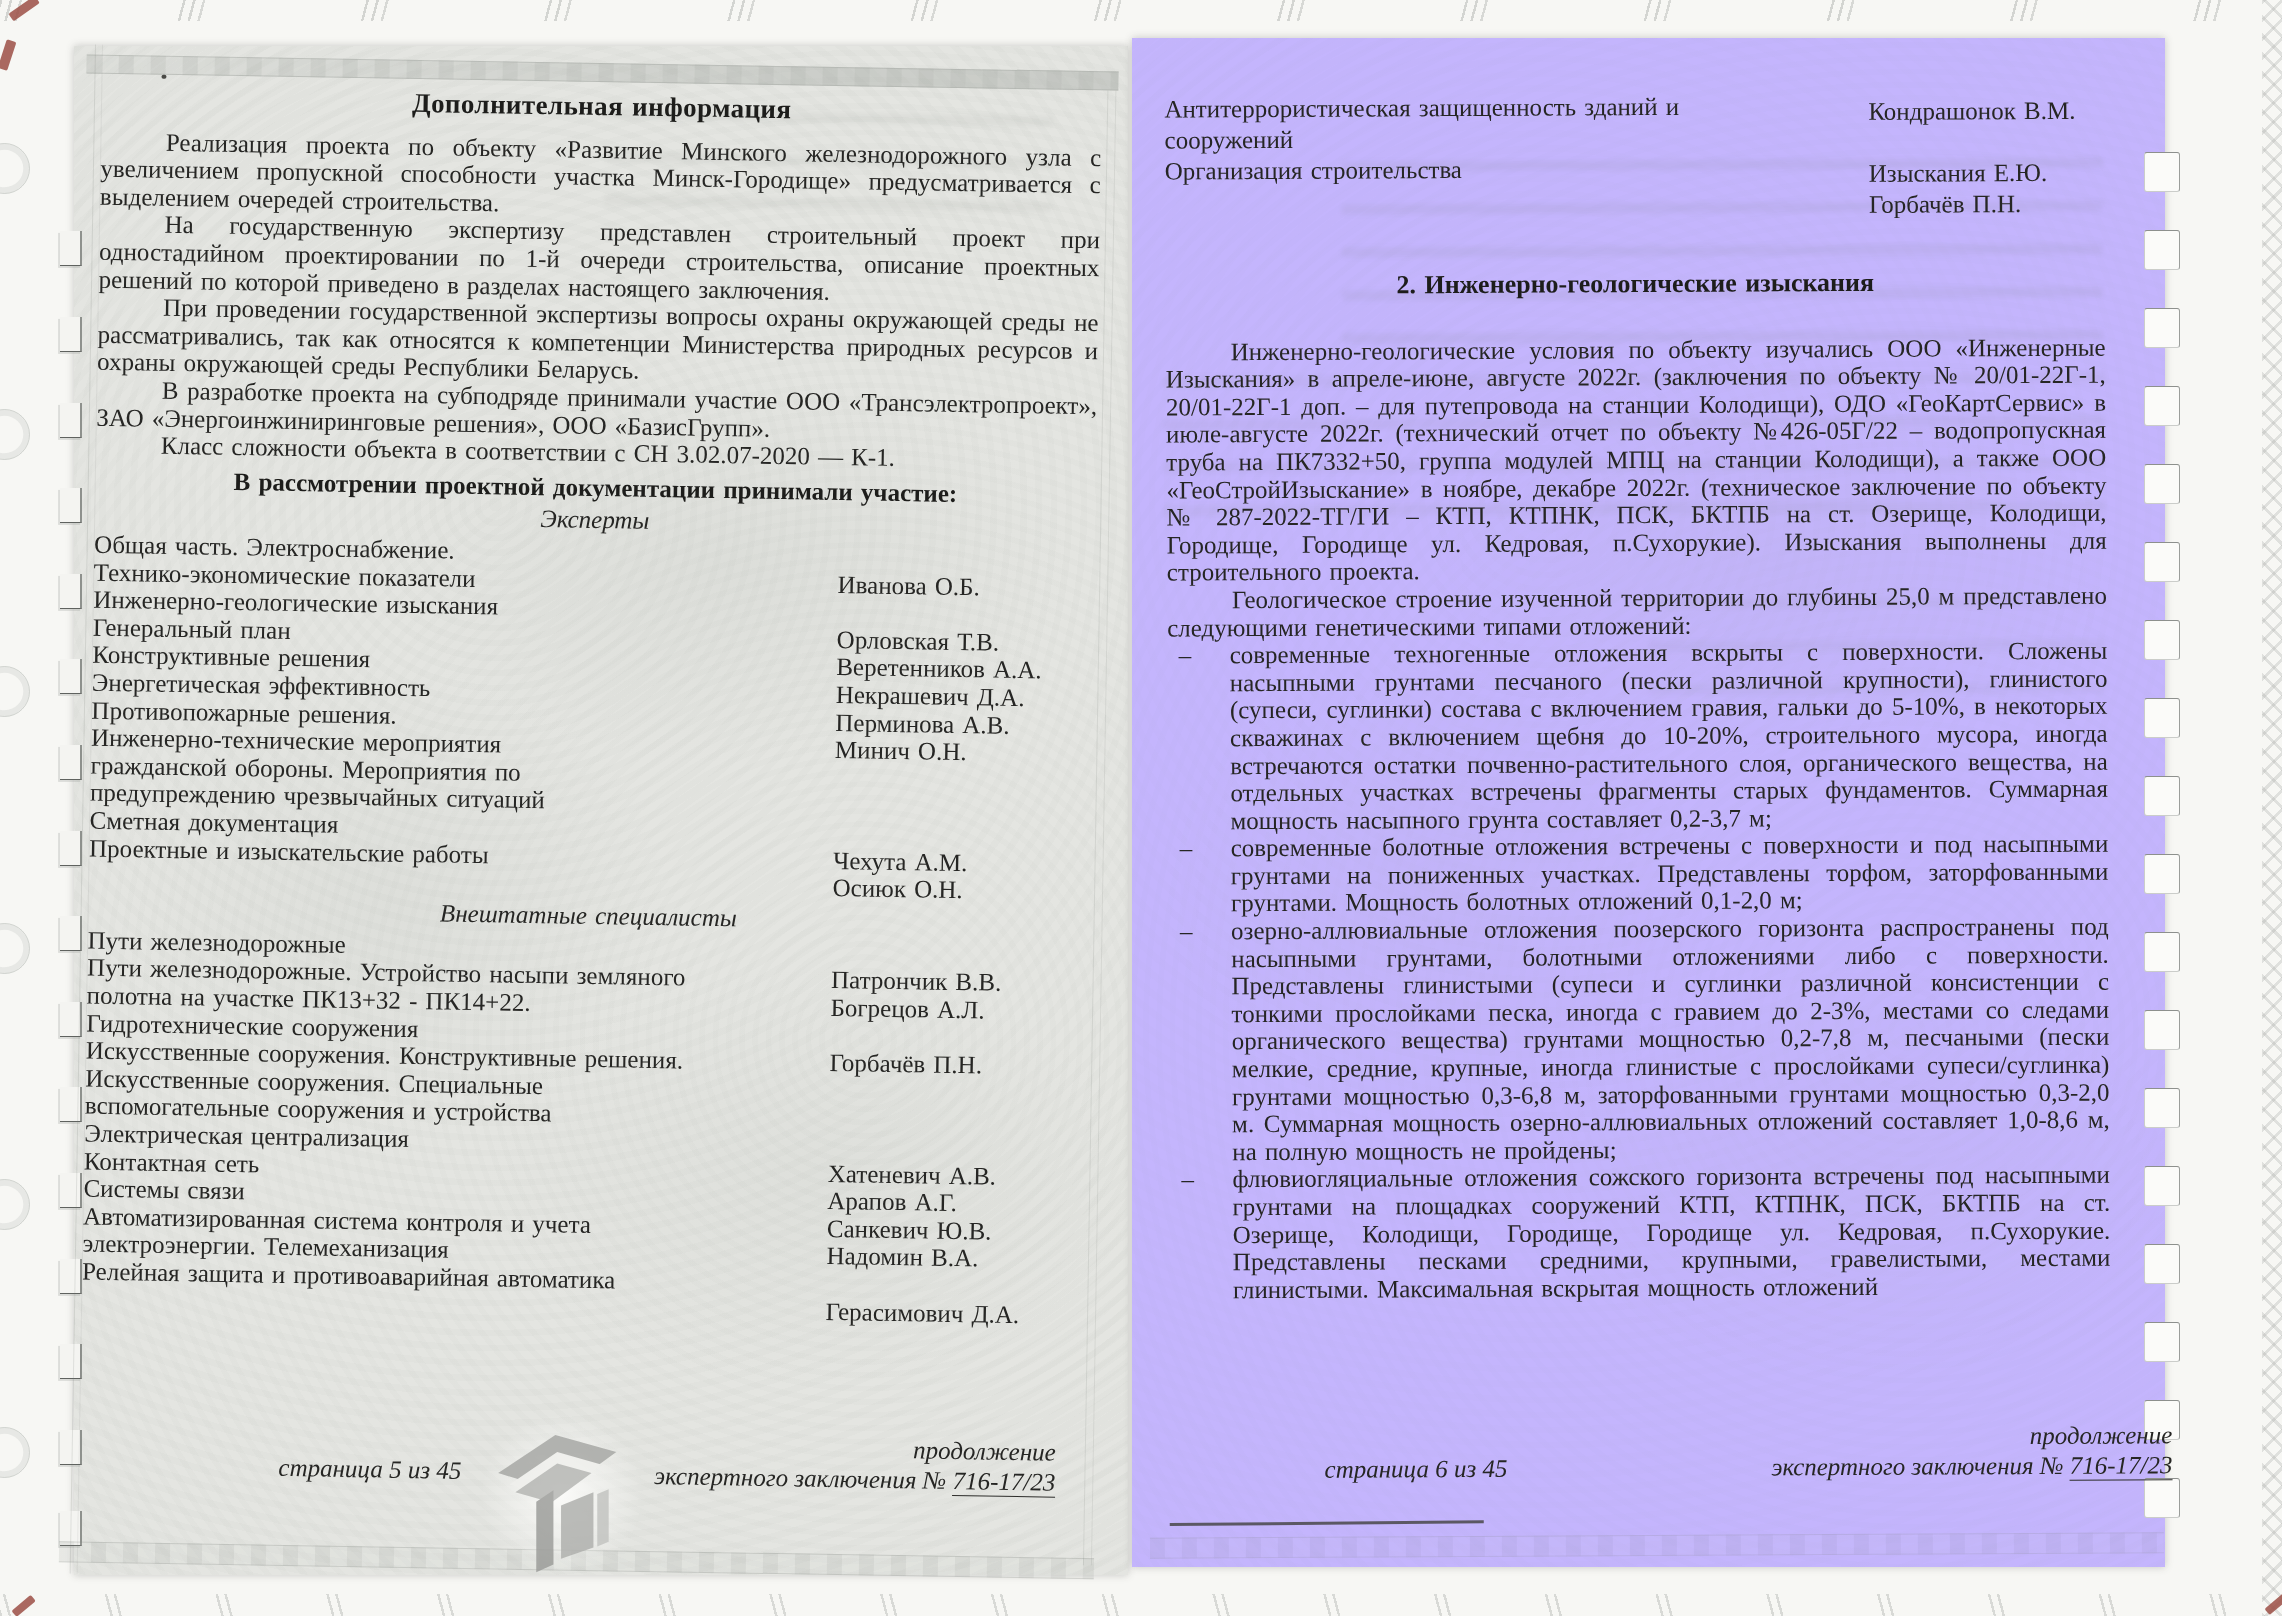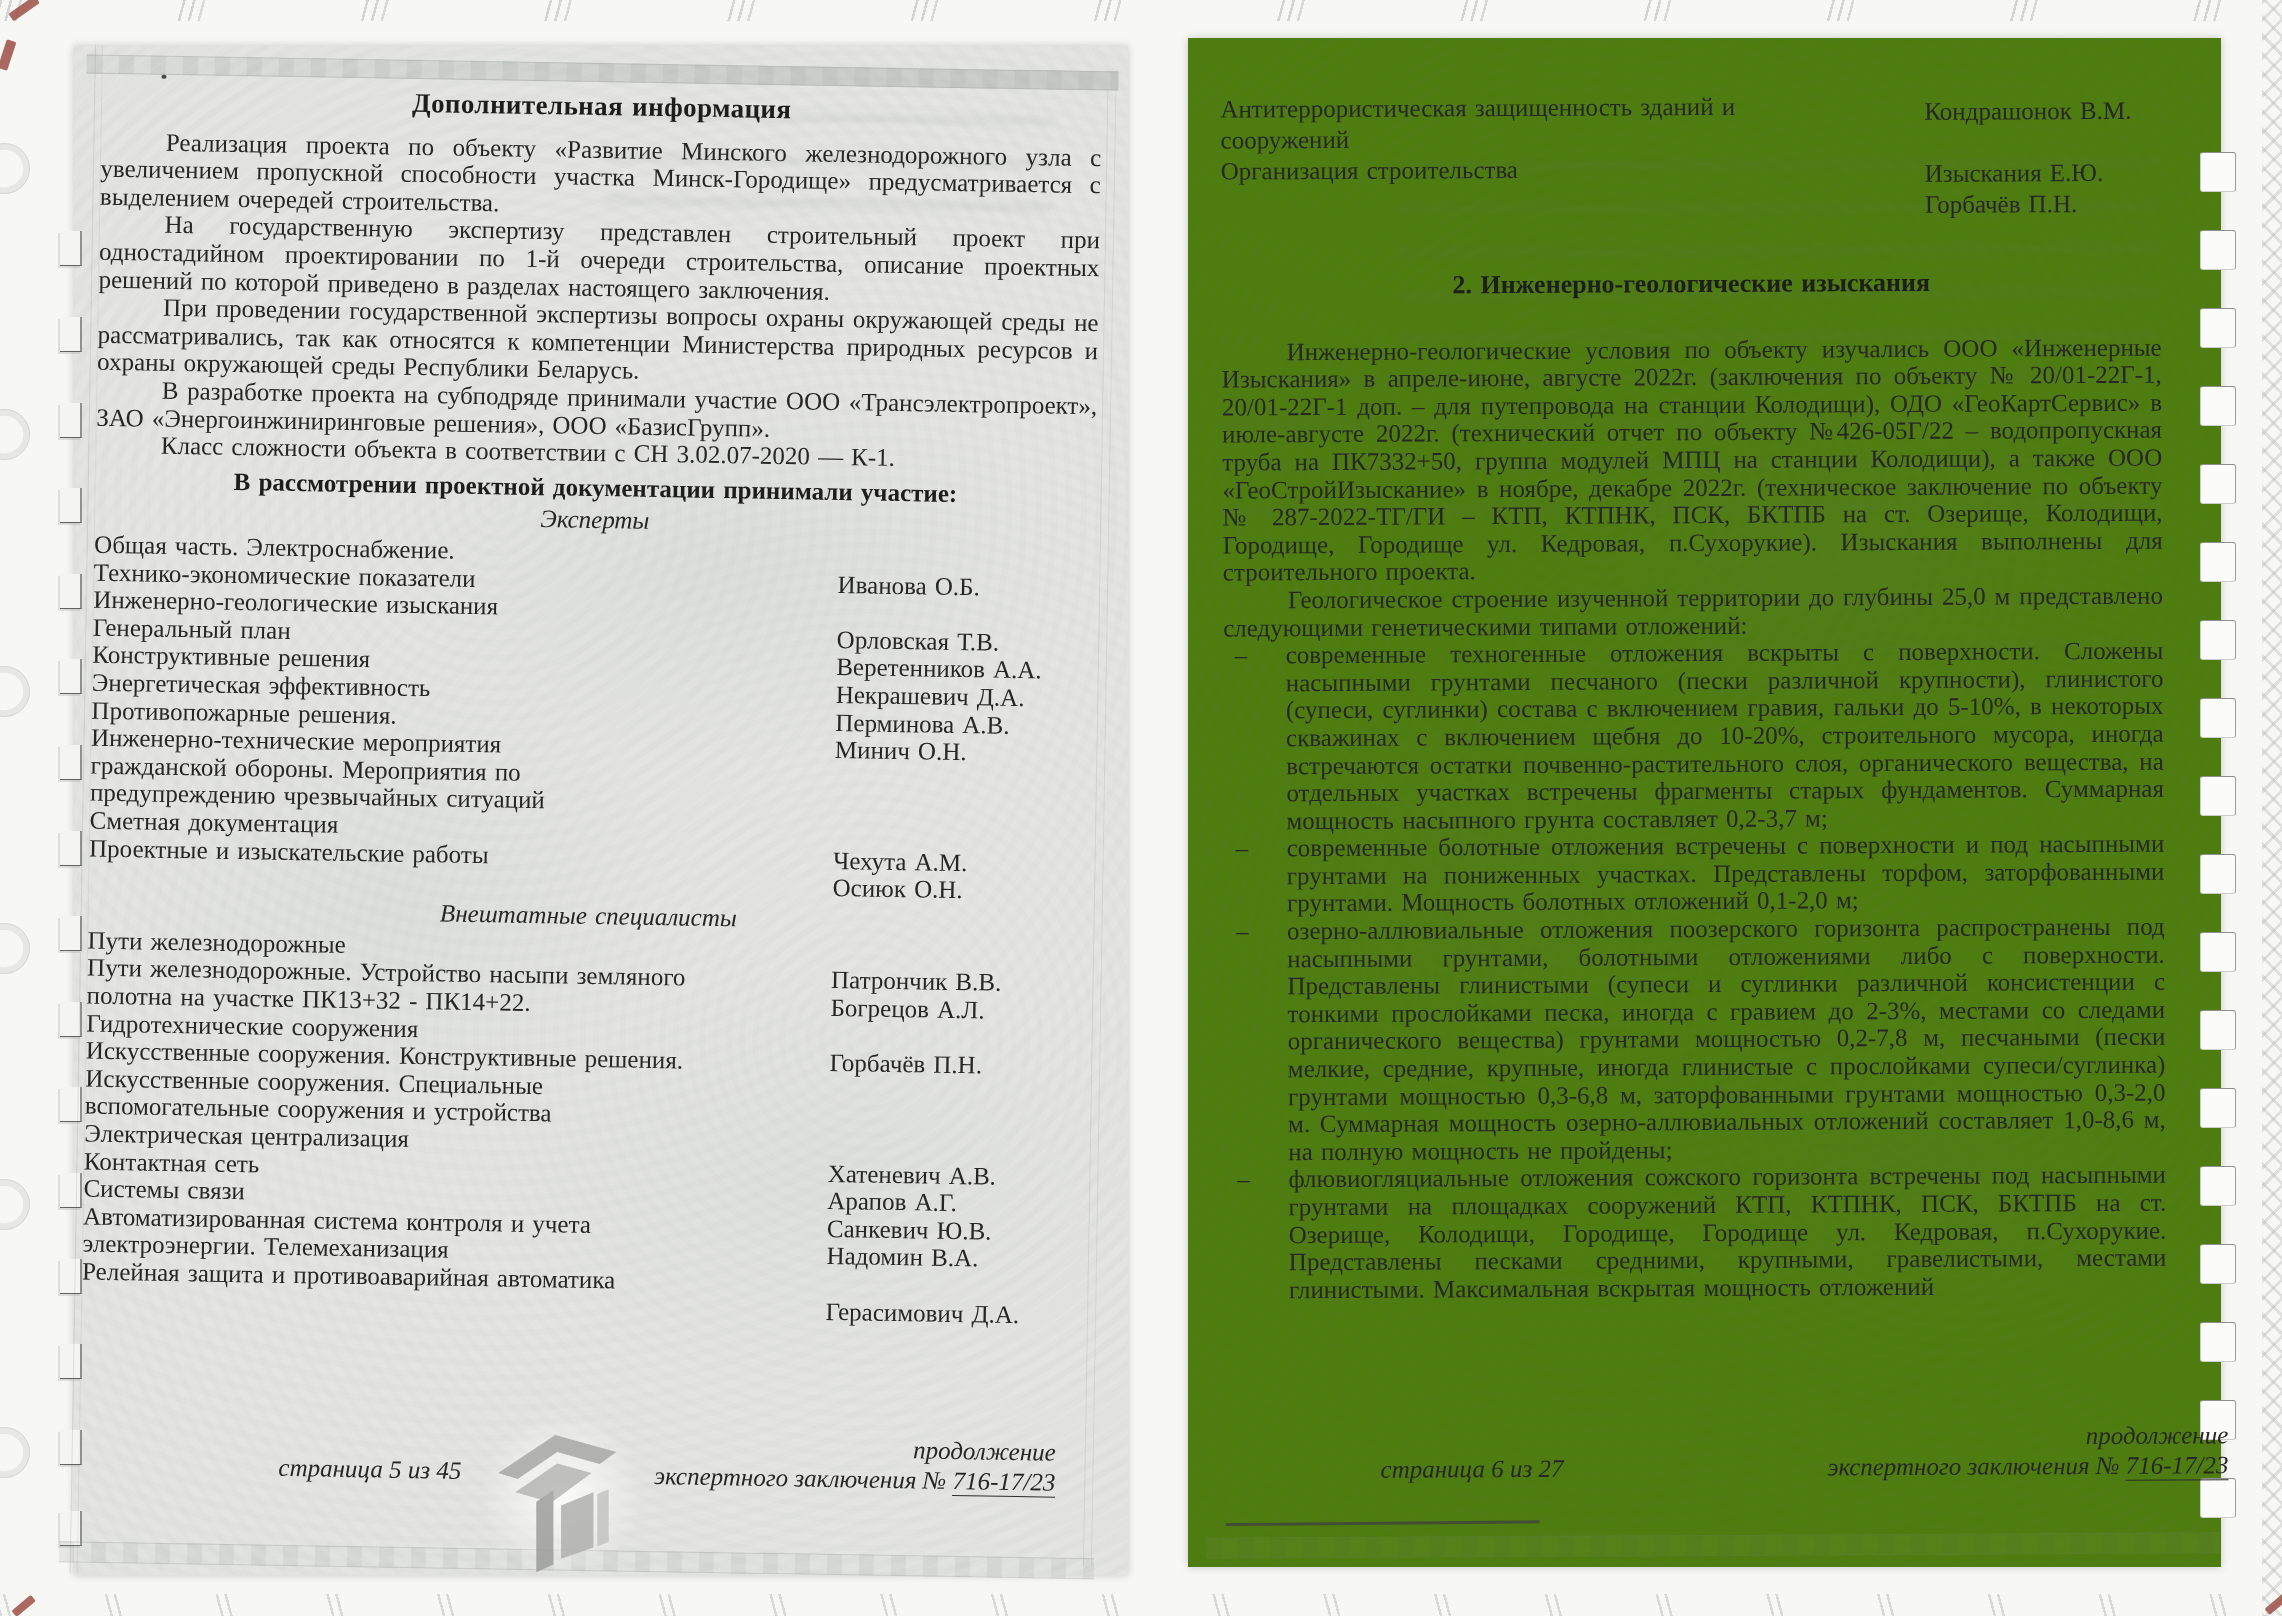--- a/index.html
+++ b/index.html
@@ -27,21 +27,21 @@
       repeating-linear-gradient(135deg, rgba(160,163,160,.30) 0 2.9px, transparent 2.9px 13.3px),
       repeating-linear-gradient(45deg, rgba(160,163,160,.30) 0 2.9px, transparent 2.9px 13.3px);
     opacity:.9;}
   .ring{position:absolute;width:49px;height:49px;border-radius:50%;
     border:1.9px solid rgba(175,180,175,.55);
     box-shadow:inset 0 0 0 5.7px rgba(200,204,200,.35);left:-21px;}
   .redmark{position:absolute;background:#9c4f45;opacity:.85;border-radius:1.9px;}
   
   .page{position:absolute;box-shadow:0 0 7.6px rgba(60,60,55,.25);}
   .page-left{left:74px;top:46px;width:1054px;height:1529px;background:#e4e5e1;}
-  .page-right{left:1188px;top:38px;width:1033px;height:1529px;background:#4d7c0f;}
+  .page-right{left:1132px;top:38px;width:1033px;height:1529px;background:#c4b5fd;}
   .texture{position:absolute;inset:0;pointer-events:none;
     background:
       radial-gradient(495px 285px at 62% 34%, rgba(150,158,150,.10), transparent 70%),
       radial-gradient(399px 342px at 30% 56%, rgba(150,158,150,.09), transparent 70%),
       radial-gradient(476px 304px at 70% 74%, rgba(150,158,150,.08), transparent 70%),
       repeating-radial-gradient(circle at 40% 30%, rgba(140,148,140,.035) 0 6.7px, transparent 6.7px 15px),
       repeating-radial-gradient(circle at 75% 65%, rgba(140,148,140,.03) 0 5.7px, transparent 5.7px 13.3px);}
   .page-right .texture{opacity:.5;}
   .rotwrap{position:absolute;inset:0;}
   .page-left  .rotwrap{transform:rotate(.95deg);transform-origin:10% 0;}
@@ -362,20 +362,20 @@
             <span class="bdash">–</span>
             <span class="btext">озерно-аллювиальные отложения поозерского горизонта распространены под насыпными грунтами, болотными отложениями либо с поверхности. Представлены глинистыми (супеси и суглинки различной консистенции с тонкими прослойками песка, иногда с гравием до 2-3%, местами со следами органического вещества) грунтами мощностью 0,2-7,8 м, песчаными (пески мелкие, средние, крупные, иногда глинистые с прослойками супеси/суглинка) грунтами мощностью 0,3-6,8 м, заторфованными грунтами мощностью 0,3-2,0 м. Суммарная мощность озерно-аллювиальных отложений составляет 1,0-8,6 м, на полную мощность не пройдены;</span>
           </div>
         <div class="bli">
             <span class="bdash">–</span>
             <span class="btext">флювиогляциальные отложения сожского горизонта встречены под насыпными грунтами на площадках сооружений КТП, КТПНК, ПСК, БКТПБ на ст. Озерище, Колодищи, Городище, Городище ул. Кедровая, п.Сухорукие. Представлены песками средними, крупными, гравелистыми, местами глинистыми. Максимальная вскрытая мощность отложений</span>
           </div>
       </div>
     </div>
 
-    <div class="footer-page fl-right">страница 6 из 27</div>
+    <div class="footer-page fl-right">страница 6 из 45</div>
     <div class="footer-page fr-right">
       <div>продолжение</div>
       <div><span>экспертного заключения № </span><span class="cont-num">716-17/23</span></div>
     </div>
   </div>
 </div>
 
 
 </body></html>

